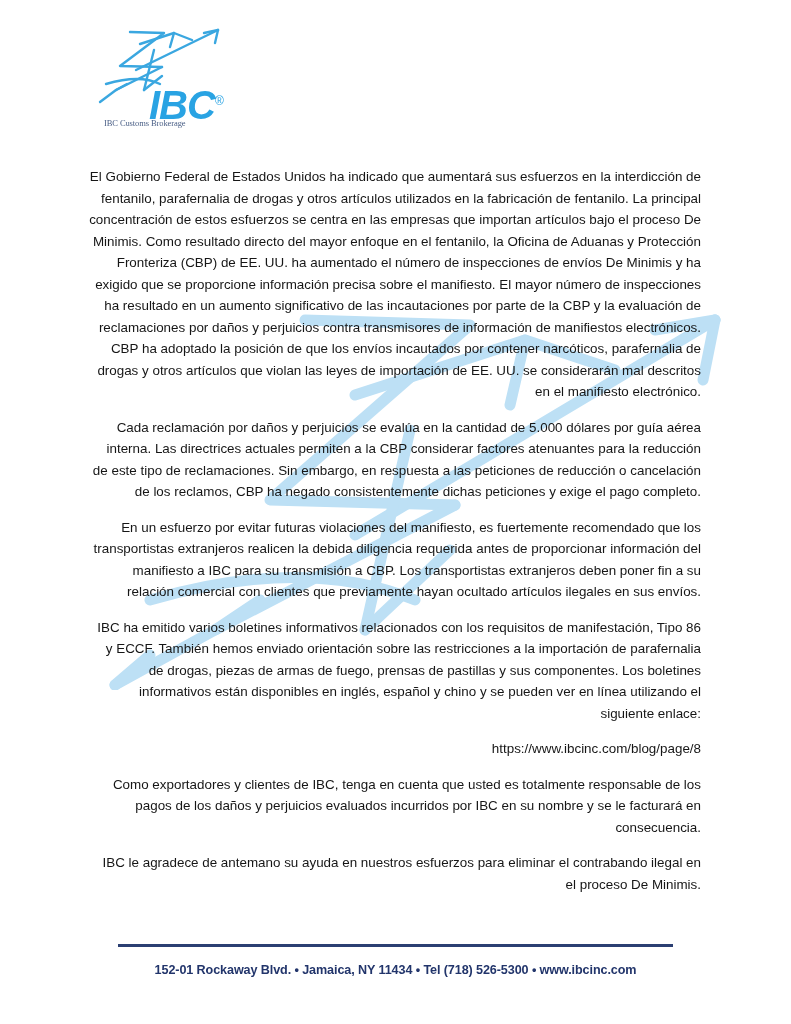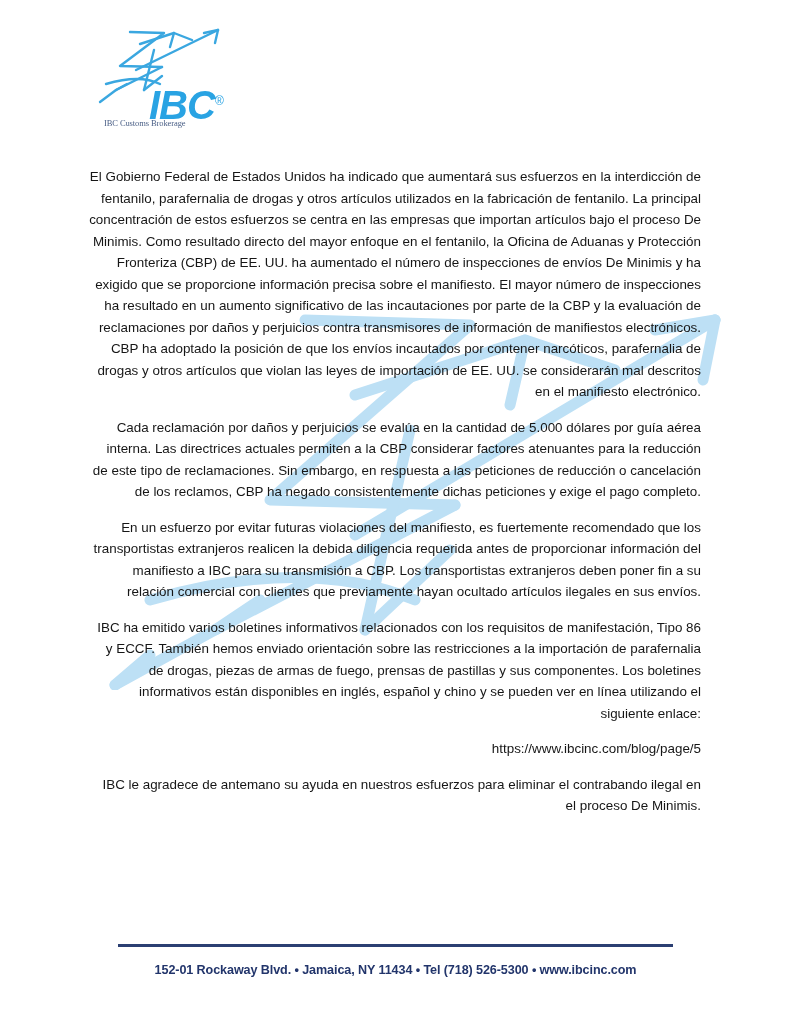--- a/index.html
+++ b/index.html
@@ -183,21 +183,22 @@
     </div>
     <div class="logo-wordmark"><span>IBC</span><span class="reg">®</span></div>
     <div class="logo-tagline">IBC Customs Brokerage</div>
   </div>
 
   <div class="content">
     <p>El Gobierno Federal de Estados Unidos ha indicado que aumentará sus esfuerzos en la interdicción de fentanilo, parafernalia de drogas y otros artículos utilizados en la fabricación de fentanilo. La principal concentración de estos esfuerzos se centra en las empresas que importan artículos bajo el proceso De Minimis. Como resultado directo del mayor enfoque en el fentanilo, la Oficina de Aduanas y Protección Fronteriza (CBP) de EE. UU. ha aumentado el número de inspecciones de envíos De Minimis y ha exigido que se proporcione información precisa sobre el manifiesto. El mayor número de inspecciones ha resultado en un aumento significativo de las incautaciones por parte de la CBP y la evaluación de reclamaciones por daños y perjuicios contra transmisores de información de manifiestos electrónicos. CBP ha adoptado la posición de que los envíos incautados por contener narcóticos, parafernalia de drogas y otros artículos que violan las leyes de importación de EE. UU. se considerarán mal descritos en el manifiesto electrónico.</p>
     <p>Cada reclamación por daños y perjuicios se evalúa en la cantidad de 5.000 dólares por guía aérea interna. Las directrices actuales permiten a la CBP considerar factores atenuantes para la reducción de este tipo de reclamaciones. Sin embargo, en respuesta a las peticiones de reducción o cancelación de los reclamos, CBP ha negado consistentemente dichas peticiones y exige el pago completo.</p>
     <p>En un esfuerzo por evitar futuras violaciones del manifiesto, es fuertemente recomendado que los transportistas extranjeros realicen la debida diligencia requerida antes de proporcionar información del manifiesto a IBC para su transmisión a CBP. Los transportistas extranjeros deben poner fin a su relación comercial con clientes que previamente hayan ocultado artículos ilegales en sus envíos.</p>
     <p>IBC ha emitido varios boletines informativos relacionados con los requisitos de manifestación, Tipo 86 y ECCF. También hemos enviado orientación sobre las restricciones a la importación de parafernalia de drogas, piezas de armas de fuego, prensas de pastillas y sus componentes. Los boletines informativos están disponibles en inglés, español y chino y se pueden ver en línea utilizando el siguiente enlace:</p>
-    <p class="url-line">https://www.ibcinc.com/blog/page/5</p>
+    <p class="url-line">https://www.ibcinc.com/blog/page/8</p>
+    <p>Como exportadores y clientes de IBC, tenga en cuenta que usted es totalmente responsable de los pagos de los daños y perjuicios evaluados incurridos por IBC en su nombre y se le facturará en consecuencia.</p>
     <p>IBC le agradece de antemano su ayuda en nuestros esfuerzos para eliminar el contrabando ilegal en el proceso De Minimis.</p>
   </div>
 
   <div class="footer">
     <div class="footer-rule"></div>
     <div class="footer-text">152-01 Rockaway Blvd. • Jamaica, NY 11434 • Tel (718) 526-5300 • www.ibcinc.com</div>
   </div>
 
 </div>
 

